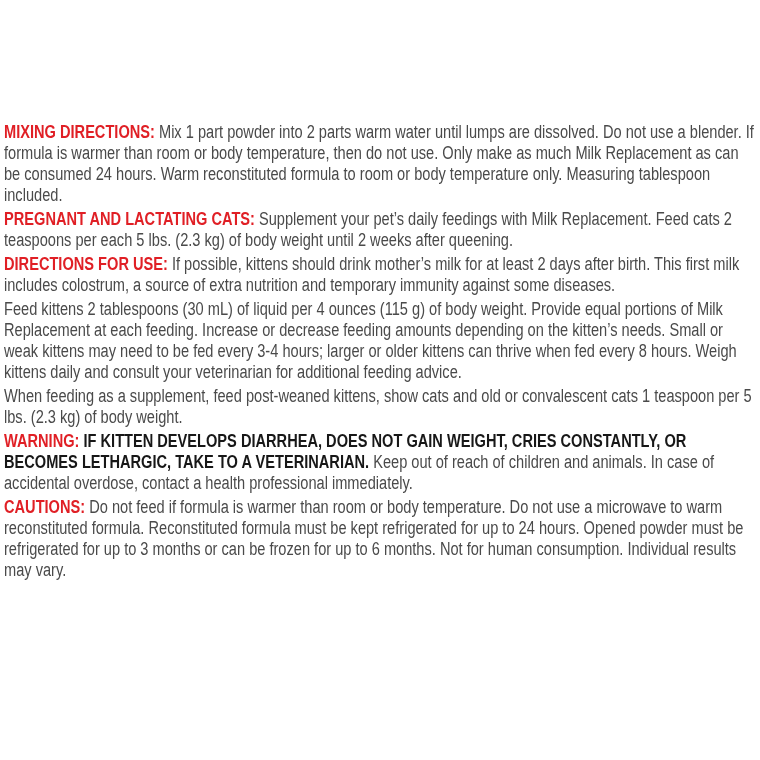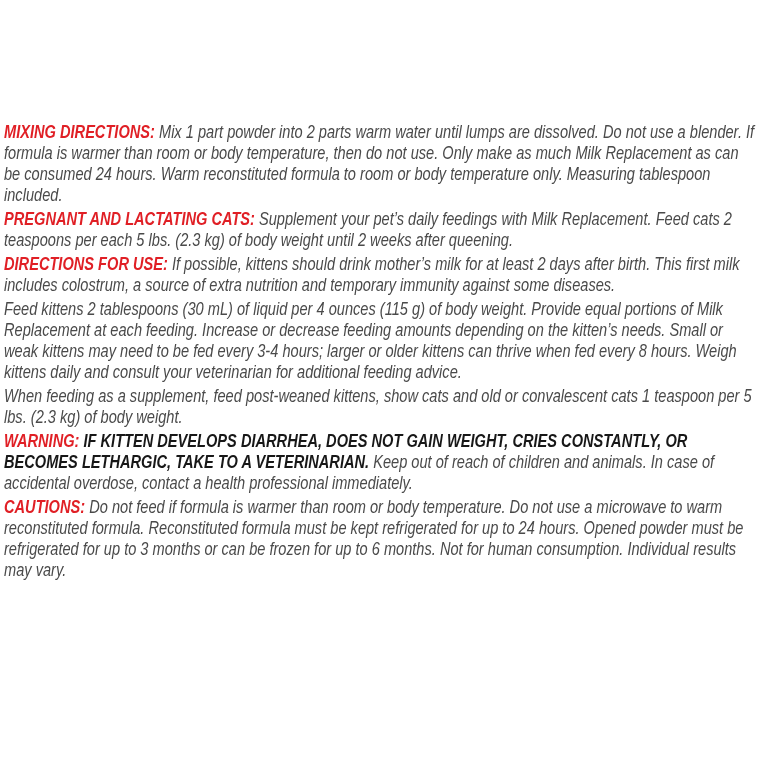--- a/index.html
+++ b/index.html
@@ -19,21 +19,20 @@
     overflow: hidden;
     position: relative;
   }
   .label-page {
     position: absolute;
     left: 0;
     top: 0;
     width: 760px;
     height: 760px;
     background: #ffffff;
-    font-style: italic;
   }
   .label-text {
     position: absolute;
     left: 4px;
     top: 122px;
     width: 904px;                 
     transform: scaleX(0.83);      
     transform-origin: 0 0;
     font-family: "Liberation Sans", sans-serif;
     font-size: 17.6px;

